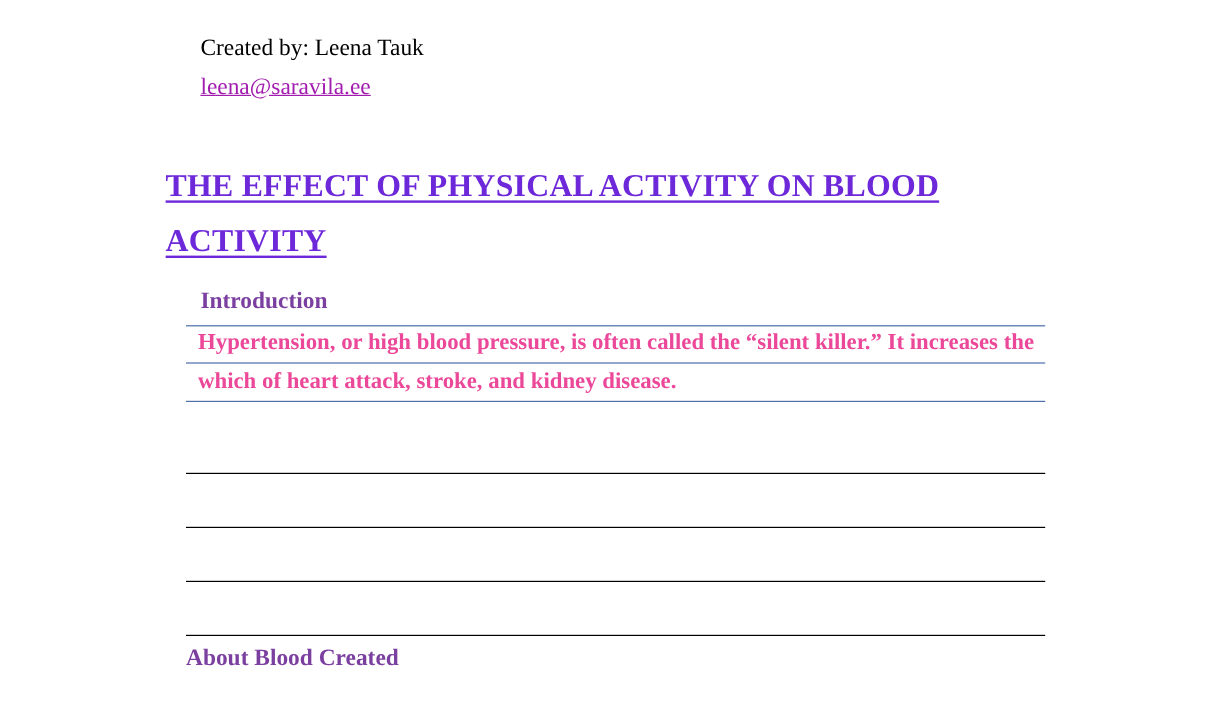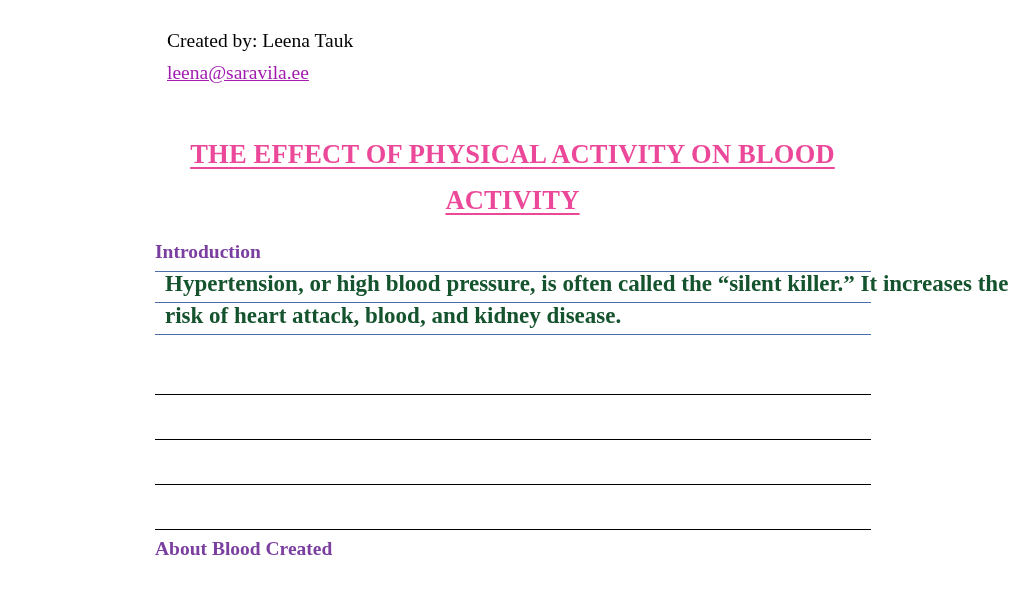--- a/index.html
+++ b/index.html
@@ -61,46 +61,46 @@
     width: 220px;
     height: 100px;
   }
   .logo svg {
     display: block;
   }
 
   
   .doc-title {
     position: absolute;
-    left: 155px;
+    left: 138px;
     top: 131px;
     width: 715px;
-    text-align: center;
+    text-align: left;
     font-size: 26.5px;
     font-weight: bold;
     line-height: 46px;
     letter-spacing: 0.2px;
-    color: #ec4899;
+    color: #6d28d9;
     font-family: "Liberation Serif", serif;
   }
   .doc-title span.u {
     text-decoration: underline;
     text-underline-offset: 4px;
   }
 
   
   .section-heading {
     position: absolute;
     left: 155px;
     font-size: 19.5px;
     font-weight: bold;
     color: #7b3fa0;
     font-family: "Liberation Serif", serif;
   }
-  #h-intro { top: 241px; }
+  #h-intro { top: 241px; margin-left: 12px; }
   #h-about { top: 538px; }
 
   
   .ruled-block {
     position: absolute;
     left: 155px;
     width: 716px;
   }
   .ruled-line {
     position: relative;
@@ -109,23 +109,23 @@
     box-sizing: border-box;
   }
   .ruled-line.top-rule {
     border-top: 1.2px solid #4b6ea9;
   }
   .ruled-text {
     position: absolute;
     left: 10px;
     right: 0;
     bottom: 5px;
-    font-size: 23px;
+    font-size: 19px;
     font-weight: bold;
-    color: #14532d;
+    color: #ec4899;
     white-space: nowrap;
     font-family: "Liberation Serif", serif;
   }
 
   
   #intro-block { top: 271px; }
 
   
   .blank-lines {
     position: absolute;
@@ -161,21 +161,21 @@
     <span class="u">ACTIVITY</span>
   </div>
 
   <div class="section-heading" id="h-intro">Introduction</div>
 
   <div class="ruled-block" id="intro-block">
     <div class="ruled-line top-rule">
       <div class="ruled-text">Hypertension, or high blood pressure, is often called the “silent killer.” It increases the</div>
     </div>
     <div class="ruled-line">
-      <div class="ruled-text">risk of heart attack, blood, and kidney disease.</div>
+      <div class="ruled-text">which of heart attack, stroke, and kidney disease.</div>
     </div>
   </div>
 
   <div class="blank-lines">
     <div class="blank-line"></div>
     <div class="blank-line"></div>
     <div class="blank-line"></div>
     <div class="blank-line"></div>
   </div>
 

